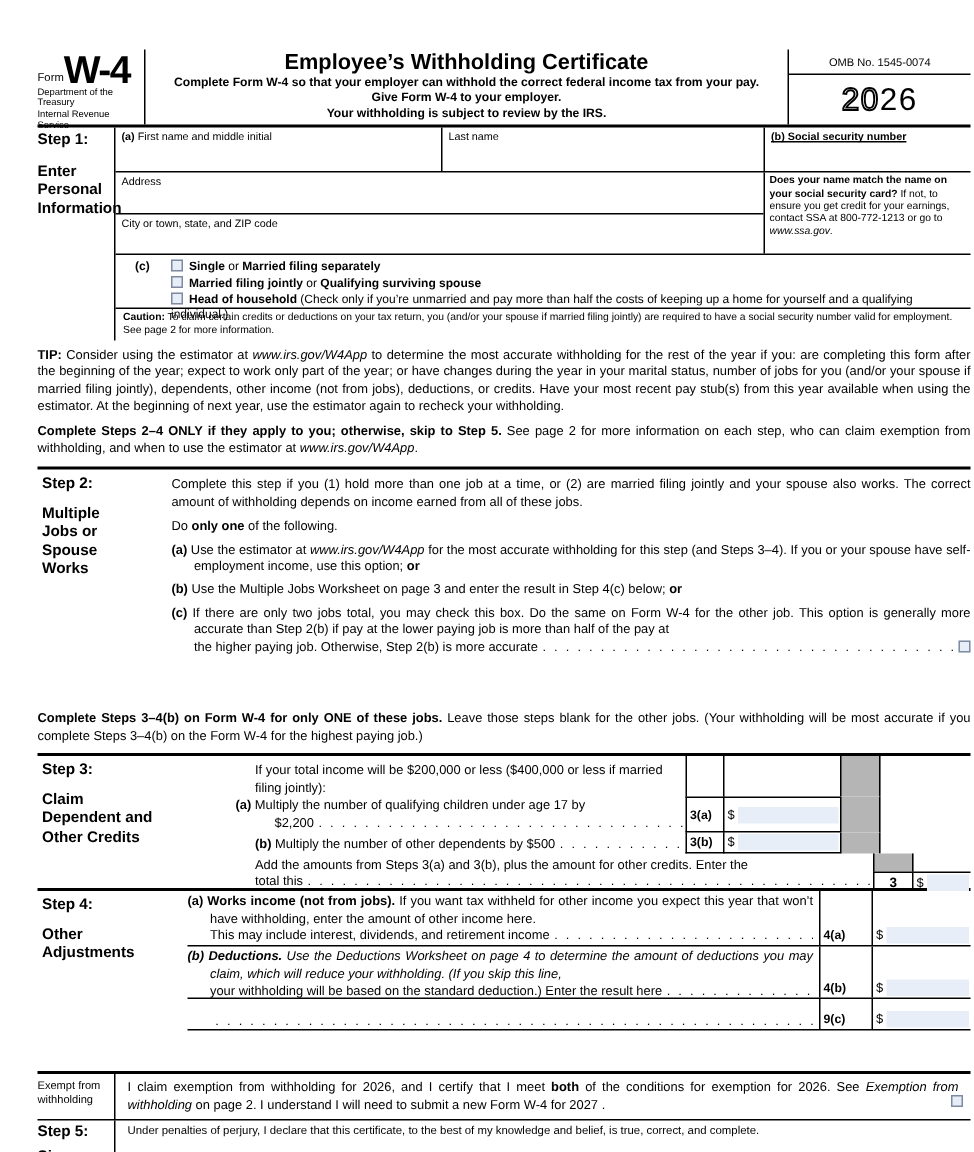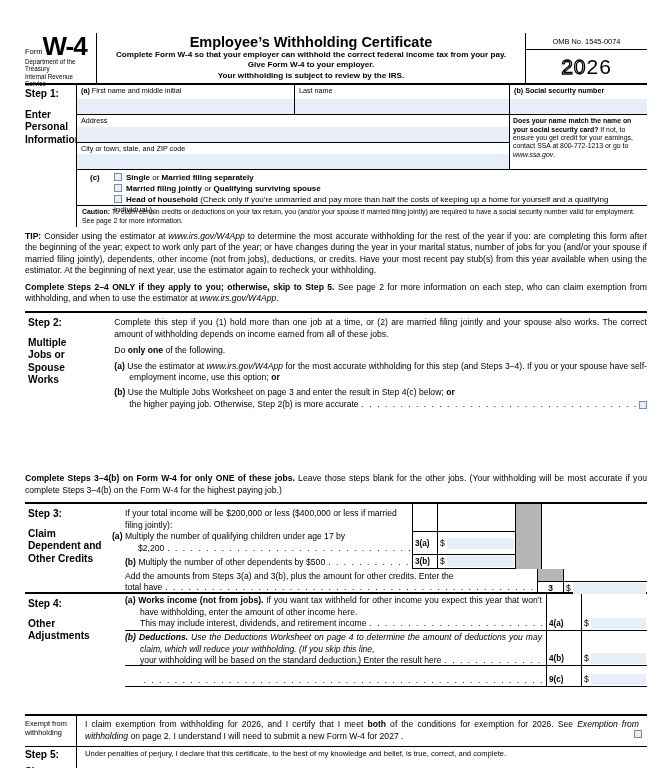--- a/index.html
+++ b/index.html
@@ -33,25 +33,25 @@
   .amt { display:flex; align-items:center; }
   .amt .cur { font-size:8.6px; padding:0 2px; }
   .amtfld { flex:1; background:var(--field); height:11px; margin-right:1px; }
 
   
   .s1 { display:flex; height:142px; }
   .s1-lbl { width:52px; border-right:1px solid #000; padding-top:3px; }
   .s1-lbl .sub { margin-top:8px; width:52px; }
   .s1-main { flex:1; display:flex; flex-direction:column; }
   .row-name { display:flex; height:31px; border-bottom:1px solid #000; }
-  .cell { display:flex; flex-direction:column; padding:1px 0 0 4px; font-size:7.2px; }
+  .cell { display:flex; flex-direction:row; padding:1px 0 0 4px; font-size:7.2px; }
   .cell .fld { margin-top:auto; height:15px; background:var(--field); margin-left:-4px; }
   .c-first { width:218px; border-right:1px solid #000; }
   .c-last { width:215px; border-right:1px solid #000; }
-  .c-ssn { flex:1; font-weight:bold; }
+  .c-ssn { flex:1; font-weight:bold;text-decoration:underline; }
   .s1-mid { display:flex; height:55px; border-bottom:1px solid #000; }
   .mid-left { width:433px; border-right:1px solid #000; display:flex; flex-direction:column; }
   .row-addr { height:28px; border-bottom:1px solid #000; }
   .row-city { height:26px; }
   .note { flex:1; padding:2px 3px; font-size:6.9px; line-height:8.3px; }
   .row-c { position:relative; height:36px; border-bottom:1px solid #000; padding:3px 0 0 37px; font-size:8px; line-height:10.6px; }
   .c-tag { position:absolute; left:13px; top:3px; font-weight:bold; }
   .row-c .chk { margin-right:4px; }
   .row-caution { flex:1; padding:2px 5px; font-size:6.9px; line-height:8.3px; }
 
@@ -200,32 +200,35 @@
       <div style="text-align:justify;">Complete this step if you (1) hold more than one job at a time, or (2) are married filing jointly and your spouse also works. The correct amount of withholding depends on income earned from all of these jobs.</div>
       <div style="margin-top:5px;">
         <span>Do </span><span class="b">only one</span><span> of the following.</span>
       </div>
       <div class="item">
         <span class="b">(a)</span><span> Use the estimator at </span><span class="i">www.irs.gov/W4App</span><span> for the most accurate withholding for this step (and Steps 3–4). If you or your spouse have self-employment income, use this option; </span><span class="b">or</span>
       </div>
       <div class="item">
         <span class="b">(b)</span><span> Use the Multiple Jobs Worksheet on page 3 and enter the result in Step 4(c) below; </span><span class="b">or</span>
       </div>
+      <div class="item">
+        <span class="b">(c)</span><span> If there are only two jobs total, you may check this box. Do the same on Form W-4 for the other job. This option is generally more accurate than Step 2(b) if pay at the lower paying job is more than half of the pay at</span>
+      </div>
       <div class="lastline s2c-last">
         <span>the higher paying job. Otherwise, Step 2(b) is more accurate</span>
         <span class="dots">.  .  .  .  .  .  .  .  .  .  .  .  .  .  .  .  .  .  .  .  .  .  .  .  .  .  .  .  .  .  .  .  .  .  .  .  .  .  .  .  .  .  .  .  .  .  .  .  .  .  .  .  .  .  .  .  .  .  .  .</span>
         <span class="chk"></span>
       </div>
     </div>
   </div>
   <div class="txt" style="margin:5px 0 6px; text-align:justify;">
     <span class="b">Complete Steps 3–4(b) on Form W-4 for only ONE of these jobs.</span><span> Leave those steps blank for the other jobs. (Your withholding will be most accurate if you complete Steps 3–4(b) on the Form W-4 for the highest paying job.)</span>
   </div>
 
-  <div class="sec" style="height:90px;">
+  <div class="sec" style="height:90px;gap:45px;">
     <div class="sec-lbl">
       <div class="steplbl">Step 3:</div>
       <div class="steplbl sub">Claim Dependent and Other Credits</div>
     </div>
     <div style="flex:1;" class="txt">
 
       <div class="s3row" style="height:27px;">
         <div class="s3-text" style="padding-top:4px;">If your total income will be $200,000 or less ($400,000 or less if married filing jointly):</div>
         <div class="s3-lblc"></div>
         <div class="s3-fldc"></div>
@@ -265,21 +268,21 @@
       </div>
 
       <div class="s3row" style="height:12px;">
         <div style="width:412px; padding-top:2px;">Add the amounts from Steps 3(a) and 3(b), plus the amount for other credits. Enter the</div>
         <div class="s3-gray"></div>
         <div class="s3-blank"></div>
       </div>
 
       <div class="s3row" style="height:13px;">
         <div class="lastline" style="width:412px;">
-          <span>total have</span>
+          <span>total this</span>
           <span class="dots">.  .  .  .  .  .  .  .  .  .  .  .  .  .  .  .  .  .  .  .  .  .  .  .  .  .  .  .  .  .  .  .  .  .  .  .  .  .  .  .  .  .  .  .  .  .  .  .  .  .  .  .  .  .  .  .  .  .  .  .</span>
         </div>
         <div class="s3-totlbl">3</div>
         <div class="s3-totfld amt">
           <span class="cur">$</span>
           <span class="amtfld"></span>
         </div>
       </div>
     </div>
   </div>

